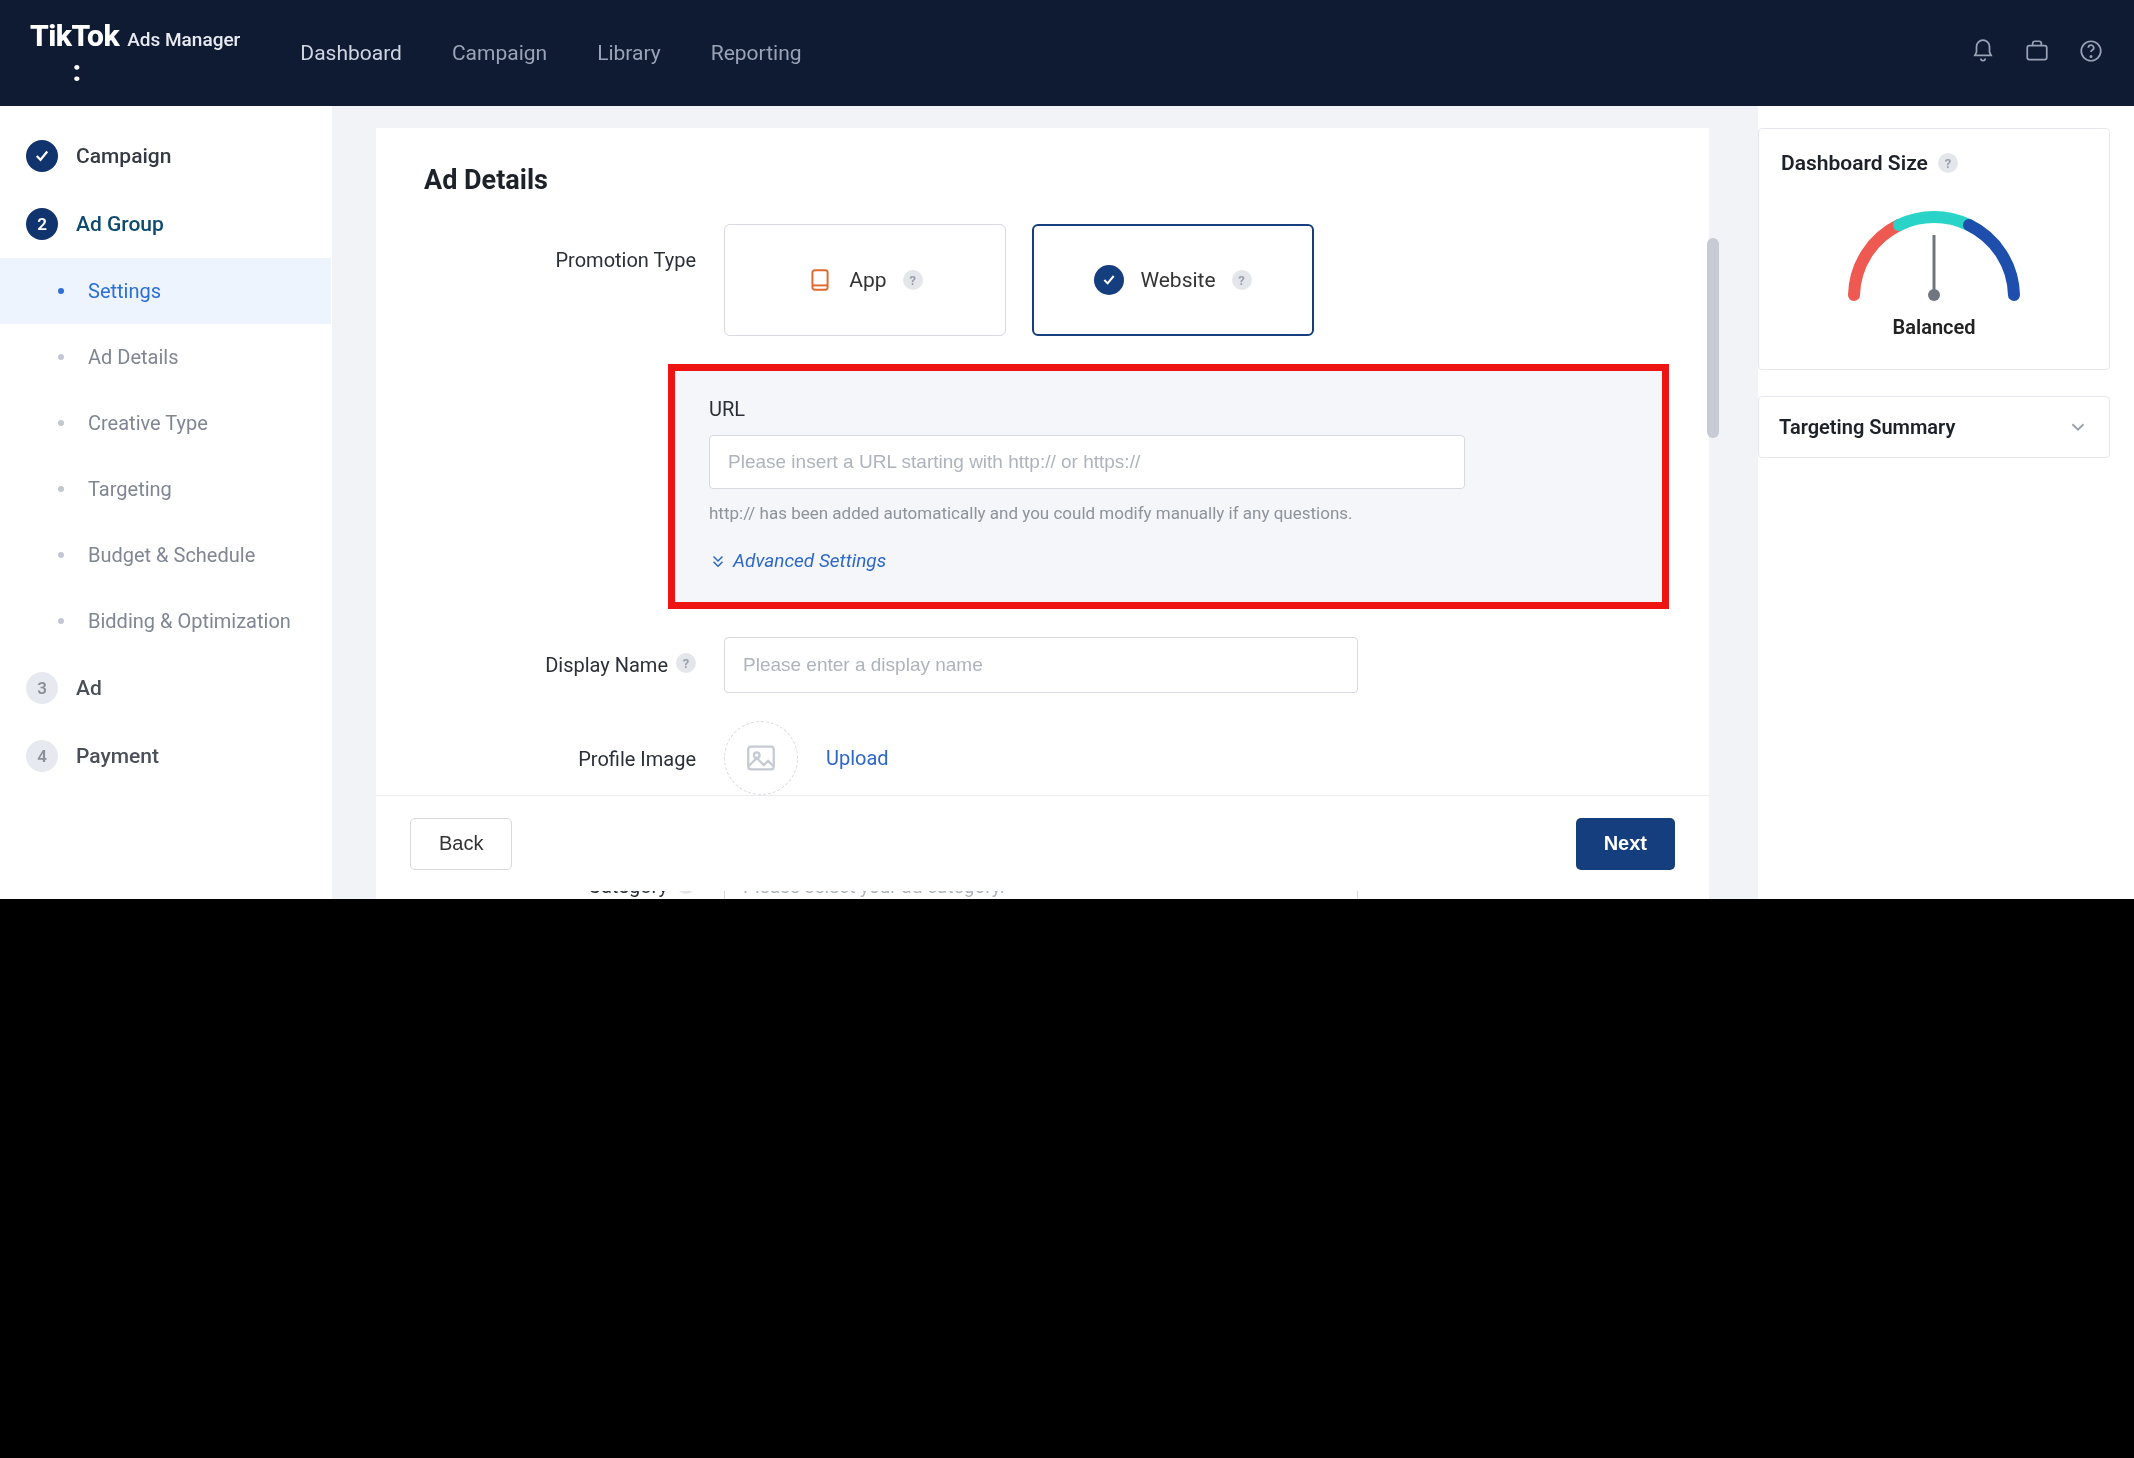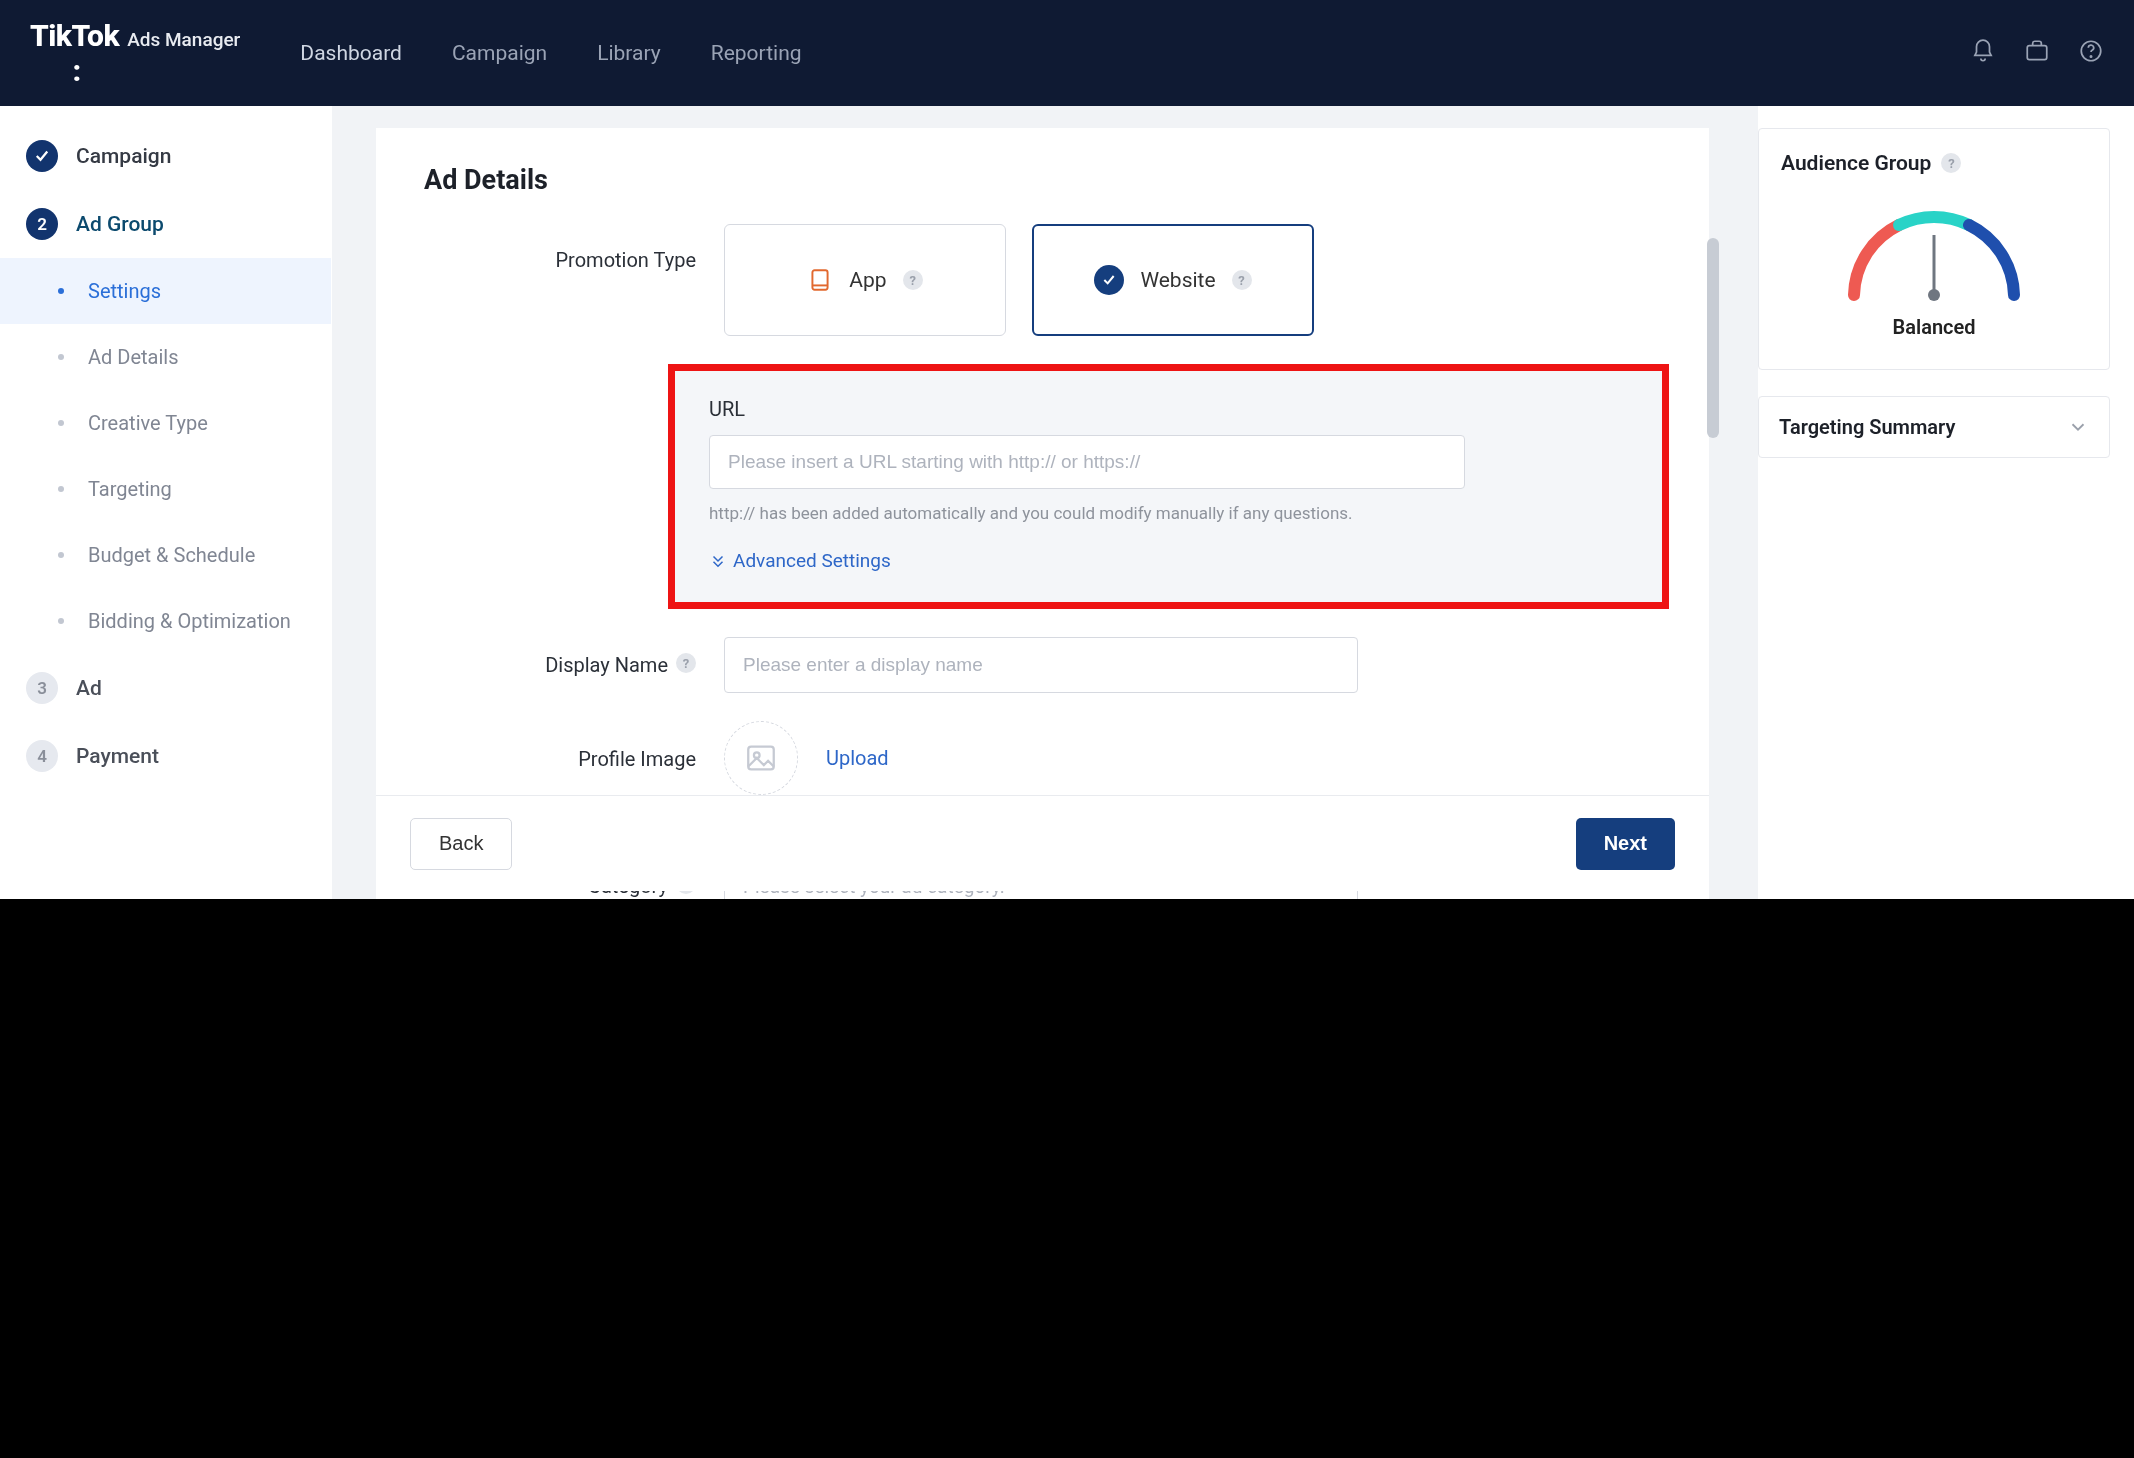--- a/index.html
+++ b/index.html
@@ -44,21 +44,21 @@
     .promo-icon-box { width:26px; height:26px; }
     .promo-check { width:30px; height:30px; border-radius:50%; background:#153e7e; display:flex; align-items:center; justify-content:center; }
     .promo-check svg { width:16px; height:16px; stroke:#fff; stroke-width:3; fill:none; }
     
     .url-box-outer { border:7px solid #ee1414; width:1001px; margin-left:244px; margin-top:18px; margin-bottom:28px; }
     .url-box-inner { background:#f4f6f9; padding:26px 34px 30px 34px; }
     .sub-label { font-size:20px; color:#2b3038; margin-bottom:14px; }
     .text-input { width:756px; height:54px; border:1px solid #d6d9e0; border-radius:4px; padding:0 18px; font-size:19px; color:#333; }
     .text-input::placeholder { color:#aeb3bd; }
     .hint { font-size:17px; color:#8e939c; margin-top:14px; }
-    .adv-link { display:flex; align-items:center; gap:6px; color:#2e67c8; font-size:19px; margin-top:26px; cursor:pointer; }
+    .adv-link { display:flex; align-items:center; gap:6px; color:#2e67c8; font-size:19px; margin-top:26px; cursor:pointer;font-style:italic; }
     .adv-link svg { width:18px; height:18px; stroke:#2e67c8; fill:none; stroke-width:2; }
     .std-input { width:634px; height:56px; border:1px solid #d6d9e0; border-radius:4px; padding:0 18px; font-size:19px; }
     .std-input::placeholder { color:#aeb3bd; }
     .profile-row { display:flex; align-items:center; gap:28px; }
     .profile-thumb { width:74px; height:74px; border:1px dashed #d6d9e0; border-radius:50%; display:flex; align-items:center; justify-content:center; }
     .profile-thumb svg { width:34px; height:34px; stroke:#c6cad3; fill:none; stroke-width:1.6; }
     .upload-link { color:#2e67c8; font-size:20px; cursor:pointer; }
     .select-box { width:634px; height:56px; border:1px solid #d6d9e0; border-radius:4px; padding:0 18px; font-size:19px; display:flex; align-items:center; justify-content:space-between; color:#aeb3bd; cursor:pointer; }
     .select-box svg { width:20px; height:20px; stroke:#9aa0ab; fill:none; stroke-width:2; }
     .divider { height:1px; background:#efeff1; margin:6px -48px 34px -48px; }
@@ -274,21 +274,21 @@
 
           <div class="footer">
             <button class="btn btn-back">Back</button>
             <button class="btn btn-next">Next</button>
           </div>
         </div>
 
         <div class="right-col">
           <div class="aud-card">
             <div class="aud-title-row">
-              <span>Audience Group</span>
+              <span>Dashboard Size</span>
               <span class="help-dot">?</span>
             </div>
             <div class="gauge-wrap">
               <svg class="gauge" viewBox="0 0 200 120">
                 <path d="M20 110 A80 80 0 0 1 65 40" stroke="#ee5a52" stroke-width="12" fill="none" stroke-linecap="round"></path>
                 <path d="M65 40 A80 80 0 0 1 135 40" stroke="#29d3c7" stroke-width="12" fill="none" stroke-linecap="round"></path>
                 <path d="M135 40 A80 80 0 0 1 180 110" stroke="#1f4fad" stroke-width="12" fill="none" stroke-linecap="round"></path>
                 <line x1="100" y1="110" x2="100" y2="50" stroke="#6f7680" stroke-width="3"></line>
                 <circle cx="100" cy="110" r="6" fill="#6f7680"></circle>
               </svg>

